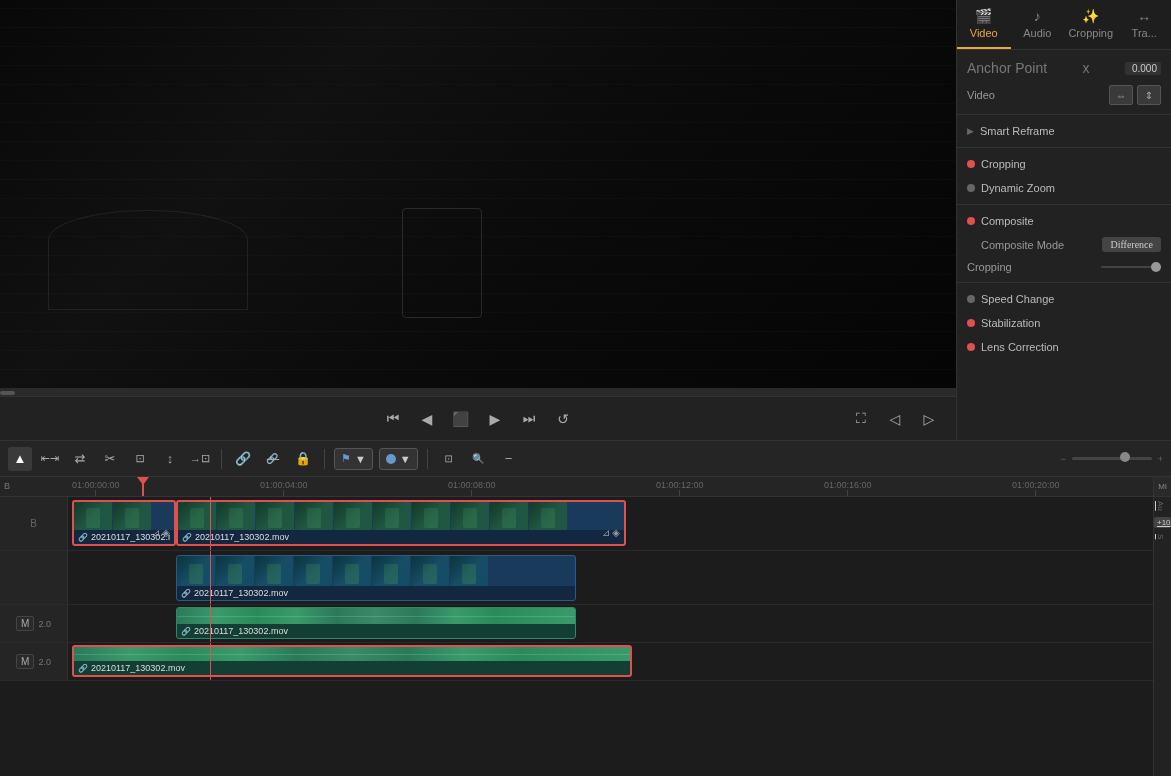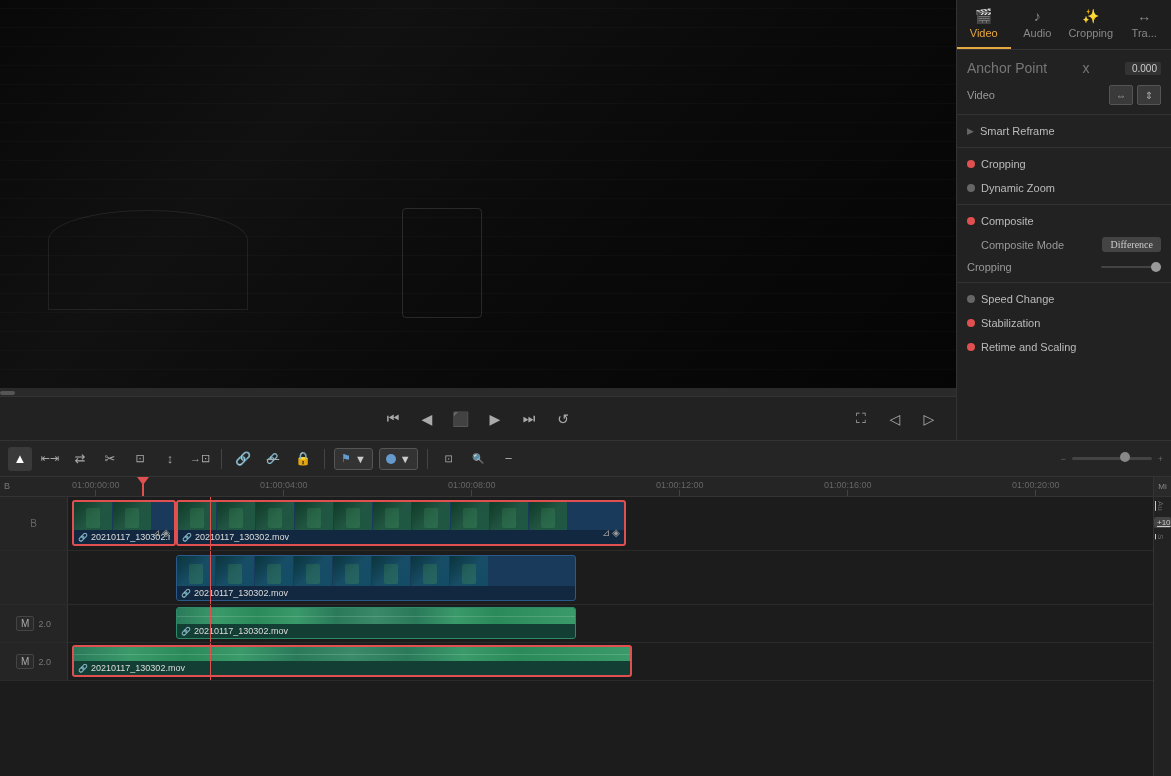--- a/index.html
+++ b/index.html
@@ -700,25 +700,25 @@
       <div class="insp-section-header">
         <span class="insp-dot gray"></span>
         <span>Speed Change</span>
       </div>
 
       <div class="insp-section-header">
         <span class="insp-dot red"></span>
         <span>Stabilization</span>
       </div>
 
-
       <div class="insp-section-header">
         <span class="insp-dot red"></span>
-        <span>Retime and Scaling</span>
-      </div>
+        <span>Lens Correction</span>
+      </div>
+
     </div>
   </div>
 </div>
 
 <div class="timeline-area">
 
   <div class="timeline-toolbar">
     <button class="tl-tool-btn active">▲</button>
     <button class="tl-tool-btn" style="font-size:11px;">⇤⇥</button>
     <button class="tl-tool-btn">⇄</button>

